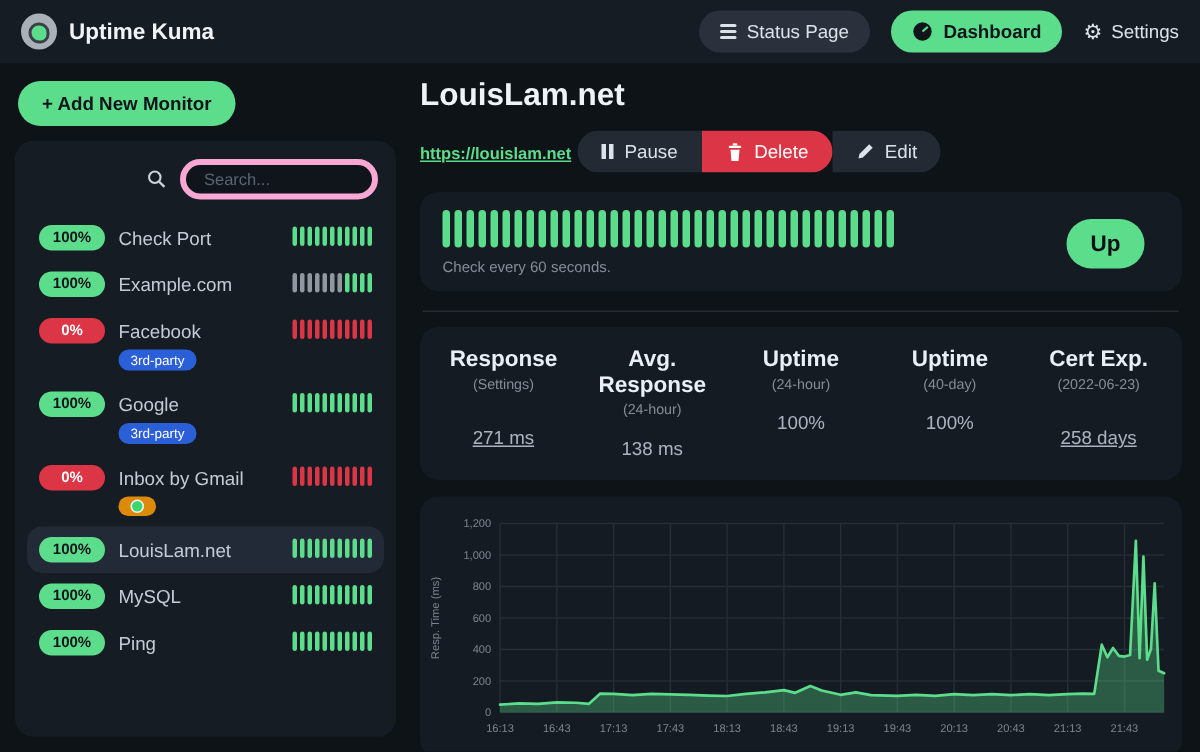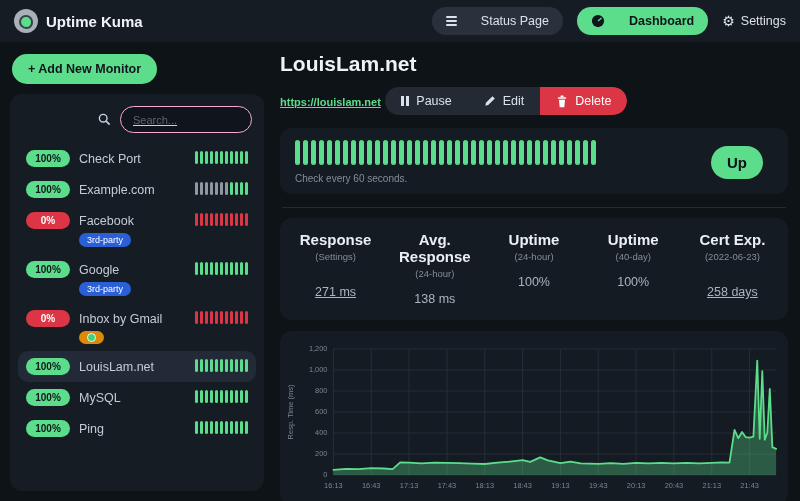--- a/index.html
+++ b/index.html
@@ -13,40 +13,40 @@
     height:42px; background:#161c23; display:flex; align-items:center;
     justify-content:space-between; padding:0 14px;
   }
   .brand { display:flex; align-items:center; gap:8px; }
   .logo { width:24px; height:24px; border-radius:50%; background:#aab0b8;
           display:flex; align-items:center; justify-content:center; }
   .logo-inner { width:14px; height:14px; border-radius:50% 50% 46% 54%; background:#5cdd8b;
           border:2px solid #3a4049; margin-top:2px;}
   .brand-name { font-size:15px; font-weight:bold; color:#f0f4f8; }
   .nav-right { display:flex; align-items:center; gap:14px; }
-  .nav-pill { display:flex; align-items:center; gap:24px; padding:7px 14px;
+  .nav-pill { display:flex; align-items:center; gap:7px; padding:7px 14px;
     border-radius:18px; font-size:12.5px; color:#dbe2ea; cursor:pointer; }
   .pill-dark { background:#2a313c; }
   .pill-green { background:#5cdd8b; color:#10151c; font-weight:bold; }
   .nav-plain { display:flex; align-items:center; gap:6px; font-size:12.5px; color:#dbe2ea; cursor:pointer; }
   .burger { display:inline-flex; flex-direction:column; gap:2px; }
   .burger i { display:block; width:11px; height:2px; background:#dbe2ea; border-radius:1px; }
   .gear { font-size:14px; color:#dbe2ea; }
   
   .content { display:flex; height:459px; }
   .sidebar { width:270px; padding:8px 6px 10px 10px; display:flex; flex-direction:column; }
   .main { flex:1; padding:2px 12px 0 10px; }
   
   .add-btn { display:inline-flex; align-items:center; gap:5px; background:#5cdd8b;
     color:#10151c; font-weight:bold; font-size:12.5px; padding:8px 16px;
     border-radius:18px; border:none; cursor:pointer; margin:4px 0 10px 2px; align-self:flex-start;}
   .side-panel { flex:1; background:#161c24; border-radius:12px; padding:10px 8px; overflow:hidden; }
   .search-row { display:flex; justify-content:flex-end; align-items:center; gap:9px; padding:2px 4px 10px; }
-  .search-input { width:132px; height:27px; background:#10151c; border:1px solid #f9a8d4;
-    border-radius:15px; color:#c9d1d9; font-size:11px; padding:0 12px; outline:none;text-decoration:underline; }
+  .search-input { width:132px; height:27px; background:#10151c; border:4px solid #f9a8d4;
+    border-radius:15px; color:#c9d1d9; font-size:11px; padding:0 12px; outline:none; }
   .search-input::placeholder { color:#5a6472; }
   .monitor-row { display:flex; align-items:flex-start; padding:7px 8px; border-radius:10px; cursor:pointer; }
   .monitor-row.selected { background:#212a36; }
   .m-left { flex:1; }
   .m-line { display:flex; align-items:center; gap:9px; }
   .badge { font-size:10px; font-weight:bold; padding:3px 0; width:44px; text-align:center;
     border-radius:12px; color:#10151c; }
   .badge.up { background:#5cdd8b; }
   .badge.down { background:#dc3545; color:#fff; }
   .m-name { font-size:12.5px; color:#c3ccd6; }
@@ -317,33 +317,33 @@
     <a class="url-link">https://louislam.net</a>
 
     <div class="actions">
       <button class="act-btn">
         <span class="pause-ic">
             <i></i>
             <i></i>
           </span>
         <span>Pause</span>
       </button>
-      <button class="act-btn">
-        <svg width="12" height="12" viewBox="0 0 16 16">
-          <path d="M11.3 1.6 l3.1 3.1 -8.7 8.7 -3.9 0.8 0.8 -3.9 z" fill="#dbe2ea"></path>
-        </svg>
-        <span>Edit</span>
-      </button>
       <button class="act-btn delete">
         <svg width="12" height="13" viewBox="0 0 16 17">
           <rect x="6" y="0.5" width="4" height="2" rx="0.5" fill="#fff"></rect>
           <rect x="2.5" y="2.8" width="11" height="2" rx="0.7" fill="#fff"></rect>
           <path d="M4 6.2 h8 l-0.9 10 h-6.2 z" fill="#fff"></path>
         </svg>
         <span>Delete</span>
+      </button>
+      <button class="act-btn">
+        <svg width="12" height="12" viewBox="0 0 16 16">
+          <path d="M11.3 1.6 l3.1 3.1 -8.7 8.7 -3.9 0.8 0.8 -3.9 z" fill="#dbe2ea"></path>
+        </svg>
+        <span>Edit</span>
       </button>
     </div>
 
     <div class="hero">
       <div class="hero-left">
         <div class="hero-beats" id="hero-beats">
             <i></i>
             <i></i>
             <i></i>
             <i></i>

